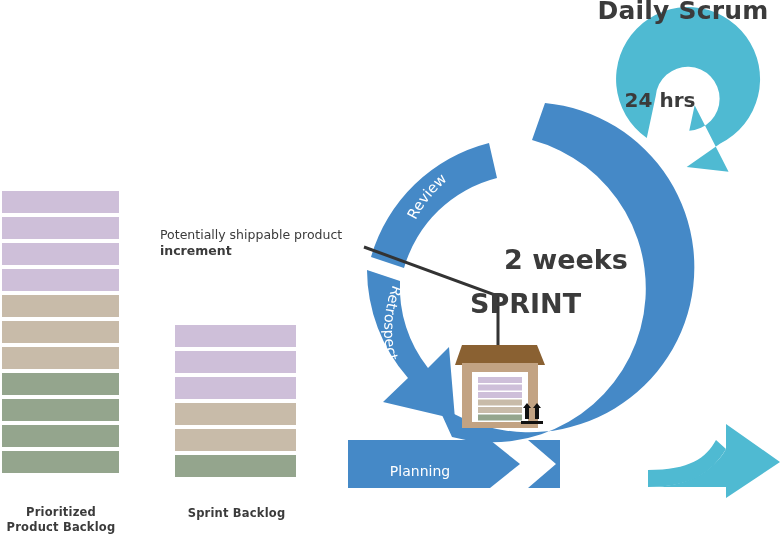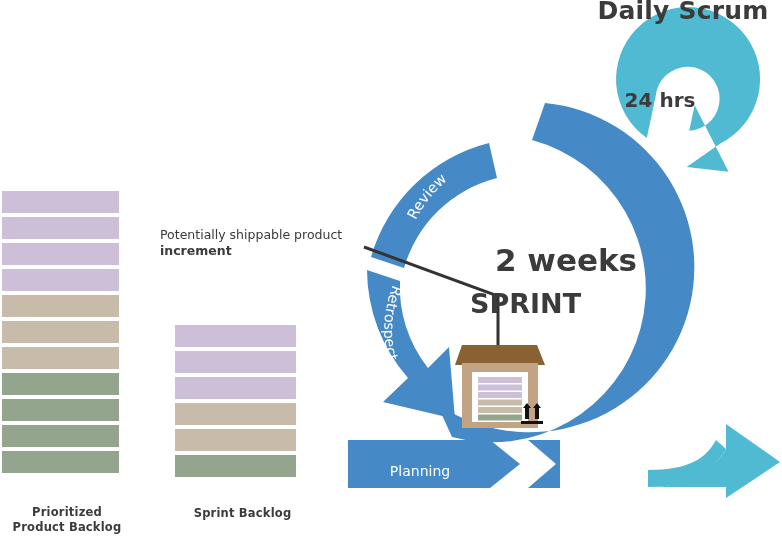--- a/index.html
+++ b/index.html
@@ -4,41 +4,41 @@
 <style>
   html,body{margin:0;padding:0;background:#ffffff;}
   body{width:782px;height:537px;position:relative;overflow:hidden;
        font-family:"DejaVu Sans","Liberation Sans",sans-serif;}
   .stage{position:absolute;left:0;top:0;width:782px;height:537px;}
 
   
   .stack{position:absolute;}
   .stack .bar{width:100%;box-sizing:border-box;}
   .caption{position:absolute;text-align:center;font-size:11.5px;font-weight:bold;
-           color:#3b3b3b;line-height:15px;letter-spacing:.2px;margin-left:6px;}
+           color:#3b3b3b;line-height:15px;letter-spacing:.2px;}
 
   #product-stack{left:2px;top:191px;width:117px;}
   #product-stack .bar{height:22px;margin-bottom:4px;}
   #product-caption{left:0px;top:505px;width:122px;}
 
   #sprint-stack{left:175px;top:325px;width:121px;}
   #sprint-stack .bar{height:22px;margin-bottom:4px;}
   #sprint-caption{left:176px;top:506px;width:121px;}
 
   
   svg.art{position:absolute;left:0;top:0;width:782px;height:537px;overflow:visible;}
 
   
   .txt{position:absolute;color:#3b3b3b;}
   #daily-scrum-title{left:585px;top:-4px;width:196px;text-align:center;
        font-size:25px;font-weight:bold;letter-spacing:.2px;}
   #hrs-label{left:600px;top:88px;width:120px;text-align:center;
        font-size:20px;font-weight:bold;}
   #sprint-weeks{left:470px;top:242px;width:192px;text-align:center;
-       font-size:31px;font-weight:bold;line-height:36px;}
+       font-size:27px;font-weight:bold;line-height:36px;}
   #sprint-word{left:470px;top:286px;width:192px;text-align:left;
        font-size:27px;font-weight:bold;line-height:36px;}
   #increment-line1{left:160px;top:227px;width:206px;text-align:left;
        font-size:12.5px;font-weight:normal;line-height:16px;}
   #increment-line2{left:160px;top:243px;width:206px;
        font-size:12.5px;font-weight:bold;line-height:16px;}
 
   .arc-label{fill:#ffffff;font-size:14.5px;font-family:"DejaVu Sans","Liberation Sans",sans-serif;}
   .plan-label{position:absolute;left:345px;top:455px;width:150px;text-align:center;
        color:#fff;font-size:14px;margin-top:8px;}

